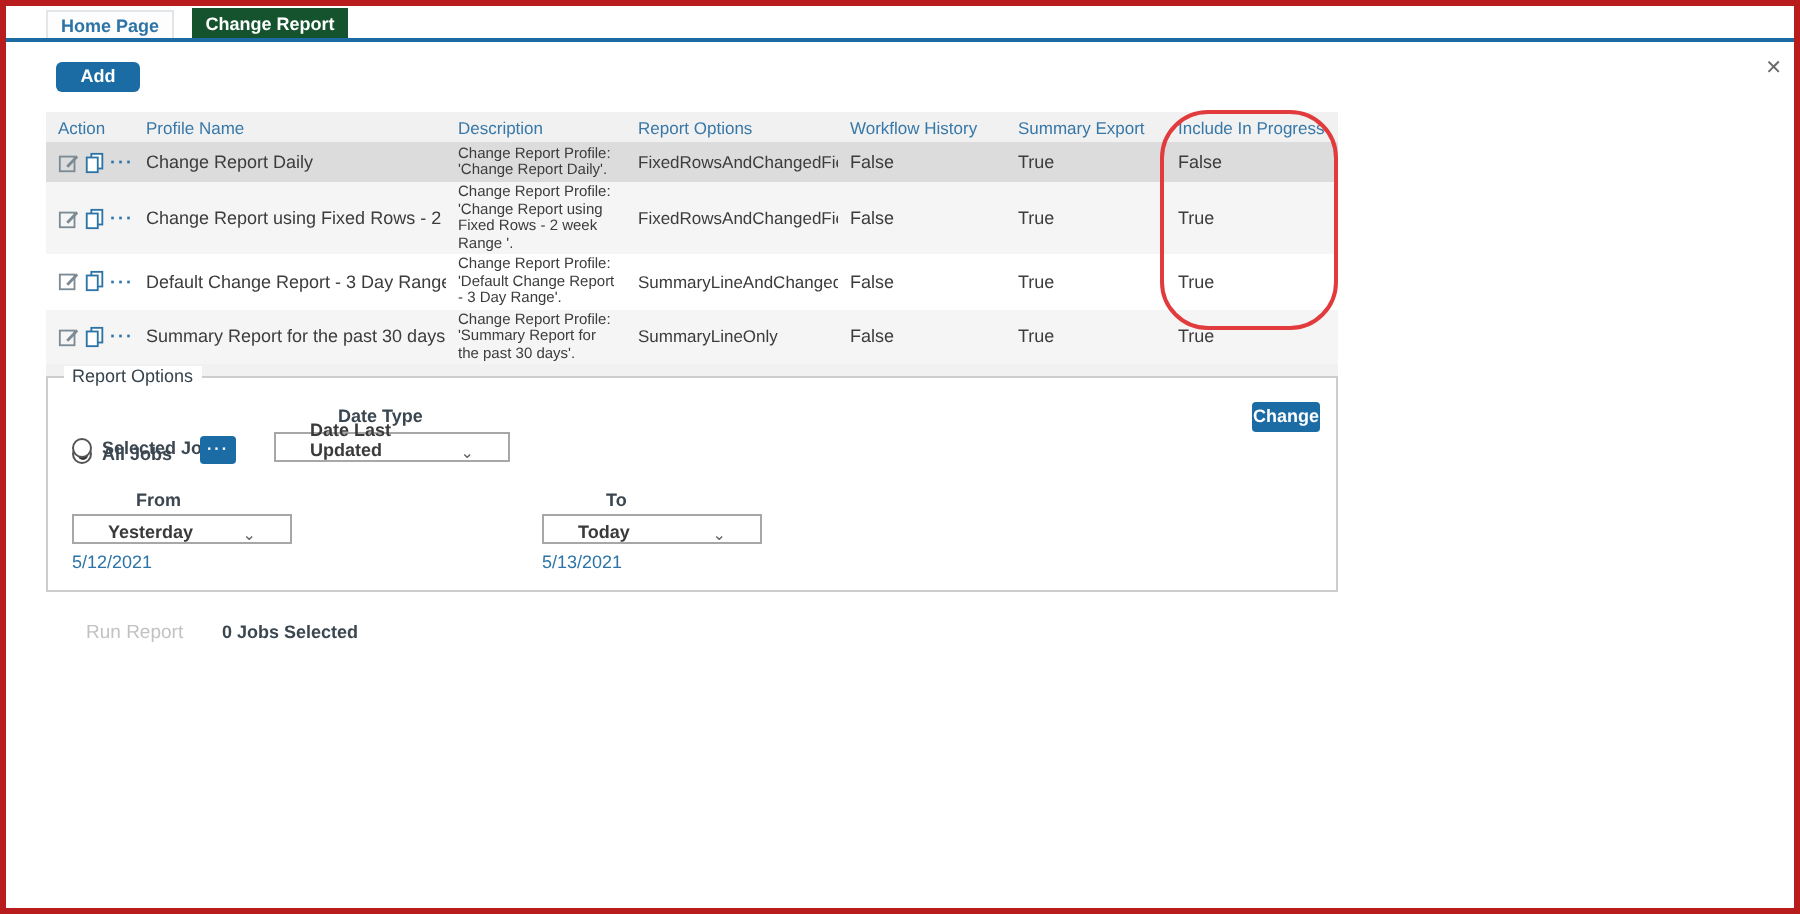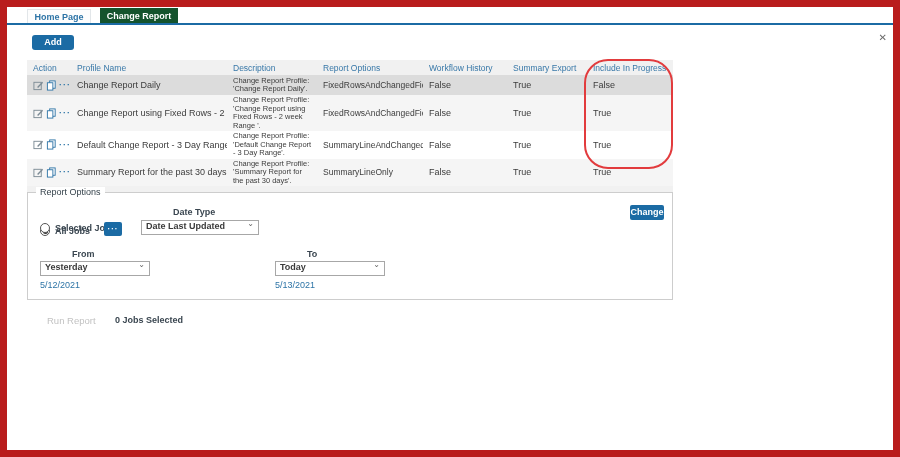--- a/index.html
+++ b/index.html
@@ -1,19 +1,19 @@
 <!DOCTYPE html>
 <html><head>
 <meta charset="utf-8">
 <style>
   * { box-sizing: border-box; margin: 0; padding: 0; }
   body { background:#e8e8e8; font-family:"Liberation Sans", sans-serif; }
   .screen {
     position:relative; width:900px; height:457px; background:#ffffff;
-    border:7px solid #b91c1c; overflow:hidden;
+    border:3px solid #b91c1c; overflow:hidden;
   }
   
   .tab-underline { position:absolute; top:16px; left:0; width:100%; height:2px; background:#1b6ba4; }
   .tab { position:absolute; display:flex; align-items:center; justify-content:center;
          font-size:9px; font-weight:bold; cursor:default; }
   .tab-home { left:20px; top:2px; width:64px; height:14px; color:#2d74a6;
               background:#fdfdfd; border:1px solid #e2e6e9; border-bottom:none; }
   .tab-active { left:93px; top:1px; width:78px; height:15px; background:#14532d; color:#ffffff; }
   .close-btn { position:absolute; top:25px; right:6px; font-size:10px; color:#6b6b6b; }
   
@@ -48,22 +48,22 @@
   .radio-row { position:absolute; display:flex; align-items:center; gap:5px; }
   .radio { width:10px; height:10px; border:1px solid #555; border-radius:50%; background:#fff;
            display:inline-flex; align-items:center; justify-content:center; }
   .radio.on::after { content:""; width:5px; height:5px; background:#333; border-radius:50%; }
   .radio-label { font-size:9px; font-weight:bold; color:#3a4650; }
   .browse-btn { position:absolute; left:76px; top:29px; width:18px; height:14px;
                 background:#1b6ba4; border-radius:2px; color:#fff; display:flex;
                 align-items:center; justify-content:center; }
   .browse-btn .more-dots { color:#fff; font-size:8px; }
   .dropdown { position:absolute; height:15px; border:1px solid #a7a7a7; background:#fff;
-              display:flex; align-items:flex-start; justify-content:space-between;
-              padding:0 4px; font-size:9px; font-weight:bold; color:#3a3a3a; }
+              display:flex; align-items:flex-end; justify-content:space-between;
+              padding:0 17px; font-size:9px; font-weight:bold; color:#3a3a3a; }
   .chev { font-size:8px; color:#666; font-weight:normal; line-height:6px; }
   .reset-btn { position:absolute; right:8px; top:12px; width:34px; height:15px;
                background:#1b6ba4; border-radius:2px; color:#fff; font-size:9px;
                font-weight:bold; text-align:center; line-height:15px; }
   .date-txt { position:absolute; font-size:9px; color:#2d74a6; }
   
   .run-btn { position:absolute; left:40px; top:308px; font-size:9.5px; color:#c2c2c2; }
   .jobs-txt { position:absolute; left:108px; top:308px; font-size:9px; font-weight:bold; color:#3a4650; }
 </style>
 </head>

